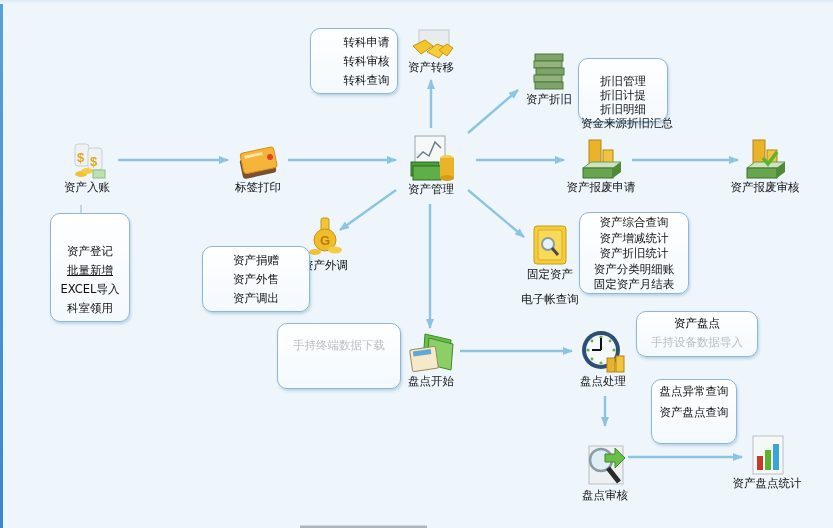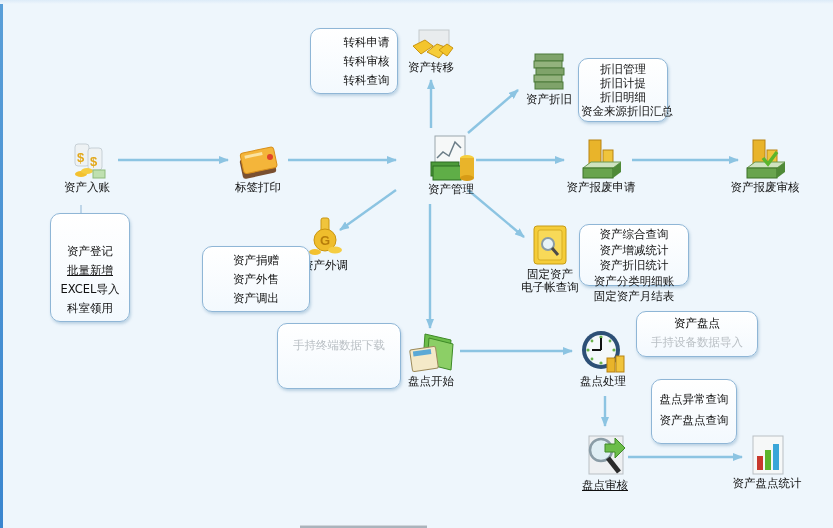--- a/index.html
+++ b/index.html
@@ -68,21 +68,21 @@
     <svg width="48" height="42" viewBox="0 0 48 42">
       <rect x="7" y="16" width="34" height="20" rx="3" fill="#7a5030" transform="rotate(-12 24 26)"></rect>
       <rect x="8" y="10" width="34" height="21" rx="3" fill="#f4b53a" stroke="#d88f1b" transform="rotate(-12 24 22)"></rect>
       <rect x="12" y="13" width="18" height="3" fill="#fbe3a2" transform="rotate(-12 24 22)"></rect>
       <circle cx="36" cy="17" r="3" fill="#e0442b"></circle>
     </svg>
   </span>
   <span class="lbl">标签打印</span>
 </div>
 
-<div class="node" style="left:416px;top:134px;width:70px;">
+<div class="node" style="left:396px;top:134px;width:70px;">
   <span class="ico" style="height:48px;">
     <svg width="48" height="48" viewBox="0 0 48 48">
       <rect x="8" y="2" width="30" height="30" fill="#f6f8f8" stroke="#9aa6ac"></rect>
       <path d="M10,24 L16,18 L22,22 L28,8 L34,14" stroke="#6a7c86" fill="none" stroke-width="1.5"></path>
       <rect x="4" y="28" width="28" height="14" fill="#4c9a3a" stroke="#2d6d22"></rect>
       <rect x="6" y="32" width="28" height="14" fill="#5fae47" stroke="#2d6d22"></rect>
       <ellipse cx="40" cy="24" rx="7" ry="3" fill="#f6cf3e"></ellipse>
       <rect x="33" y="24" width="14" height="20" fill="#e9b42a"></rect>
       <ellipse cx="40" cy="44" rx="7" ry="3" fill="#d79b16"></ellipse>
     </svg>
@@ -158,21 +158,21 @@
 <div class="node" style="left:514px;top:222px;width:72px;">
   <span class="ico" style="height:46px;">
     <svg width="48" height="46" viewBox="0 0 48 46">
       <rect x="8" y="4" width="32" height="38" rx="3" fill="#f5cd3a" stroke="#c79c16"></rect>
       <rect x="12" y="8" width="24" height="30" rx="2" fill="#f8d958" stroke="#d7ad22"></rect>
       <circle cx="22" cy="22" r="6" fill="#e8f3f8" stroke="#8a9ca6" stroke-width="2"></circle>
       <line x1="26" y1="26" x2="32" y2="33" stroke="#4a4a4a" stroke-width="3"></line>
     </svg>
   </span>
   <span class="lbl" style="line-height:13px;">固定资产</span>
-  <span class="lbl" style="margin-top:0;line-height:13px;">电子帐查询</span>
+  <span class="lbl" style="margin-top:12px;line-height:13px;">电子帐查询</span>
 </div>
 
 <div class="node" style="left:396px;top:330px;width:70px;">
   <span class="ico" style="height:44px;">
     <svg width="48" height="44" viewBox="0 0 48 44">
       <path d="M18,4 L44,10 L42,38 L16,32 z" fill="#6cbd4a" stroke="#3e8a27"></path>
       <path d="M22,8 L46,14 L44,40 L20,34 z" fill="#8ccf66" stroke="#3e8a27"></path>
       <rect x="4" y="18" width="26" height="22" rx="2" fill="#f4e9c8" stroke="#9c8a5a" transform="rotate(-8 17 29)"></rect>
       <rect x="7" y="20" width="18" height="5" fill="#5ba9d6" transform="rotate(-8 17 29)"></rect>
     </svg>
@@ -196,21 +196,21 @@
         </g>
       <line x1="22" y1="22" x2="22" y2="10" stroke="#111" stroke-width="2"></line>
       <line x1="22" y1="22" x2="13" y2="22" stroke="#111" stroke-width="2"></line>
       <rect x="28" y="30" width="8" height="14" fill="#e9b42a" stroke="#b88312"></rect>
       <rect x="37" y="28" width="8" height="16" fill="#f0c43c" stroke="#b88312"></rect>
     </svg>
   </span>
   <span class="lbl">盘点处理</span>
 </div>
 
-<div class="node" style="left:570px;top:432px;width:70px;text-decoration:underline;">
+<div class="node" style="left:570px;top:442px;width:70px;">
   <span class="ico" style="height:46px;">
     <svg width="48" height="46" viewBox="0 0 48 46">
       <rect x="8" y="4" width="34" height="38" fill="#eef0f2" stroke="#b9bfc4"></rect>
       <circle cx="20" cy="18" r="11" fill="#dfeef4" stroke="#8a9ca6" stroke-width="2.5"></circle>
       <line x1="27" y1="26" x2="38" y2="40" stroke="#2a2a2a" stroke-width="5"></line>
       <path d="M24,12 L34,12 L34,6 L44,16 L34,26 L34,20 L24,20 z" fill="#6cbd4a" stroke="#3e8a27"></path>
     </svg>
   </span>
   <span class="lbl">盘点审核</span>
 </div>
@@ -226,55 +226,55 @@
   </span>
   <span class="lbl">资产盘点统计</span>
 </div>
 
 <div class="bubble" style="left:310px;top:28px;width:88px;height:66px;padding-left:31px;">
   <span class="it">转科申请</span>
   <span class="it">转科审核</span>
   <span class="it">转科查询</span>
 </div>
 
-<div class="bubble" style="left:578px;top:58px;width:90px;height:64px;line-height:14px;padding:3px 2px;">
+<div class="bubble" style="left:578px;top:58px;width:90px;height:64px;line-height:14px;padding:15px 2px;">
   <span class="it">折旧管理</span>
   <span class="it">折旧计提</span>
   <span class="it">折旧明细</span>
   <span class="it">资金来源折旧汇总</span>
 </div>
 
 <div class="bubble" style="left:50px;top:213px;width:80px;height:109px;padding-top:28px;">
   <span class="it">资产登记</span>
   <span class="it u">批量新增</span>
   <span class="it">EXCEL导入</span>
   <span class="it">科室领用</span>
 </div>
 
 <div class="bubble" style="left:202px;top:246px;width:108px;height:66px;">
   <span class="it">资产捐赠</span>
   <span class="it">资产外售</span>
   <span class="it">资产调出</span>
 </div>
 
-<div class="bubble" style="left:579px;top:224px;width:110px;height:62px;line-height:15.5px;padding:2px 2px;">
+<div class="bubble" style="left:579px;top:212px;width:110px;height:82px;line-height:15.5px;padding:2px 2px;">
   <span class="it">资产综合查询</span>
   <span class="it">资产增减统计</span>
   <span class="it">资产折旧统计</span>
   <span class="it">资产分类明细账</span>
   <span class="it">固定资产月结表</span>
 </div>
 
 <div class="bubble" style="left:277px;top:323px;width:124px;height:66px;padding-top:10px;line-height:22px;">
   <span class="it dim">手持终端数据下载</span>
 </div>
 
 <div class="bubble" style="left:636px;top:303px;width:122px;height:46px;padding-top:2px;line-height:19px;margin-top:8px;">
   <span class="it b">资产盘点</span>
   <span class="it dim">手持设备数据导入</span>
 </div>
 
-<div class="bubble" style="left:651px;top:379px;width:86px;height:65px;padding-top:9px;line-height:21px;">
+<div class="bubble" style="left:651px;top:379px;width:86px;height:65px;padding-top:1px;line-height:21px;">
   <span class="it">盘点异常查询</span>
   <span class="it">资产盘点查询</span>
 </div>
 
 <div class="scrollbar"></div>
 
 </body></html>

